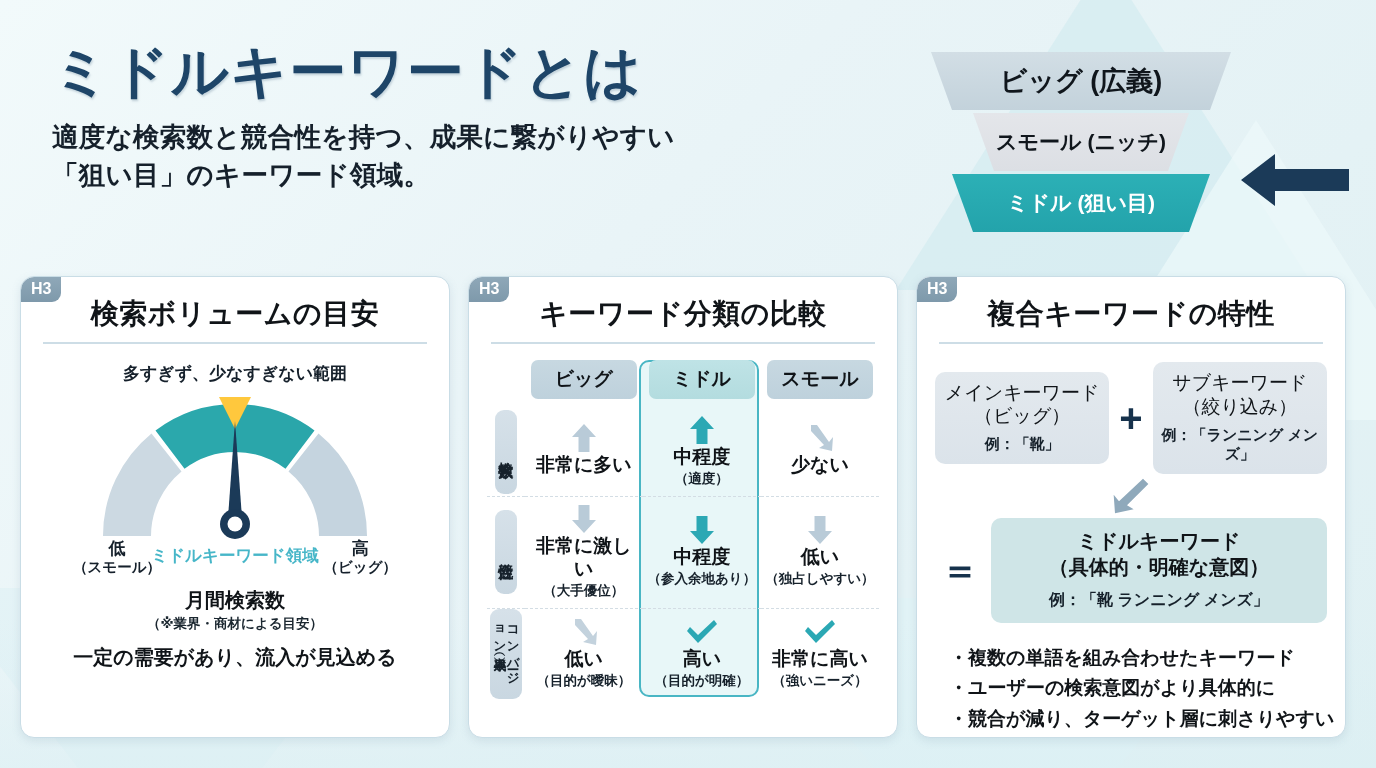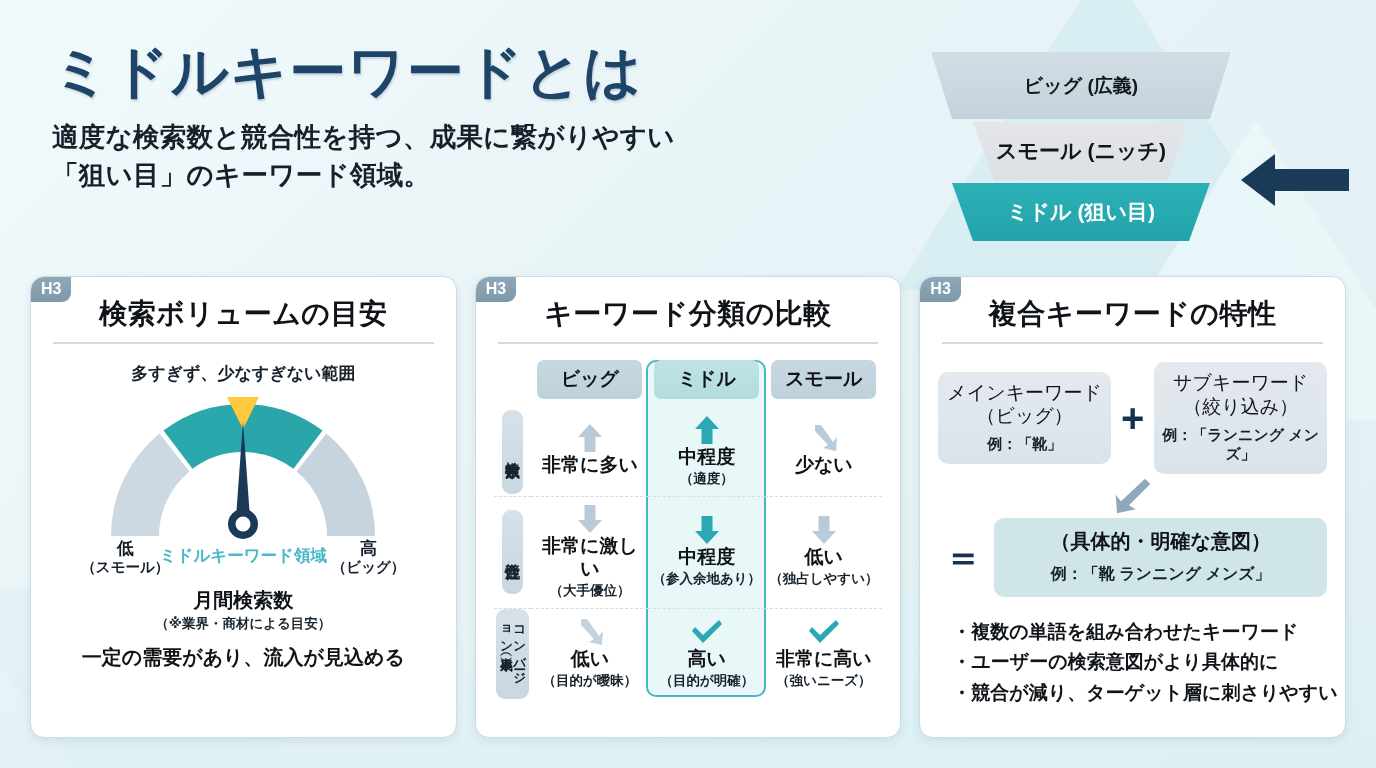--- a/index.html
+++ b/index.html
@@ -76,21 +76,21 @@
   .funnel { position: absolute; right: 145px; top: 52px; width: 300px; }
   .funnel-seg {
     position: relative;
     display: flex;
     align-items: center;
     justify-content: center;
     font-weight: 700;
     margin-bottom: 3px;
   }
   .seg-big {
-    height: 67px; font-size: 19px; color: #10161c;
+    height: 58px; font-size: 27px; color: #10161c;
     background: linear-gradient(180deg,#d2dee5 0%, #c3d2db 100%);
     clip-path: polygon(0 0, 100% 0, 93% 100%, 7% 100%);
     align-items: center;
   }
   .seg-mid {
     height: 58px; font-size: 21px; color: #ffffff;
     background: linear-gradient(180deg,#2cb0b6 0%, #23a3ab 100%);
     clip-path: polygon(7% 0, 93% 0, 86% 100%, 14% 100%);
   }
   .seg-small {
@@ -99,21 +99,21 @@
     clip-path: polygon(14% 0, 86% 0, 79% 100%, 21% 100%);
   }
   .funnel-arrow {
     position: absolute; right: -118px; top: 100px;
     width: 108px; height: 56px;
   }
 
   
   .cards {
     position: absolute;
-    left: 30px; right: 30px; top: 276px;
+    left: 20px; right: 30px; top: 276px;
     height: 462px;
     display: flex;
     gap: 18px;
   }
   .card {
     position: relative;
     flex: 1;
     background: #ffffff;
     border: 1px solid #c9dde6;
     border-radius: 14px;
@@ -507,20 +507,21 @@
     <div class="comp-arrow-row">
       <svg width="44" height="40" viewBox="0 0 30 30">
         <path d="M24 2 L28 6 L12 22 L17 25 L3 28 L2 14 L6 19 Z" fill="#8fa9bb"></path>
       </svg>
     </div>
 
     <div class="comp-result-row">
       <div class="equals-sign">＝</div>
       <div class="result-box">
         <div class="result-title">
+            <div>ミドルキーワード</div>
             <div>（具体的・明確な意図）</div>
           </div>
         <div class="result-ex">例：「靴 ランニング メンズ」</div>
       </div>
     </div>
 
     <div class="bullets">
       <div class="bullet">・複数の単語を組み合わせたキーワード</div>
       <div class="bullet">・ユーザーの検索意図がより具体的に</div>
       <div class="bullet">・競合が減り、ターゲット層に刺さりやすい</div>

